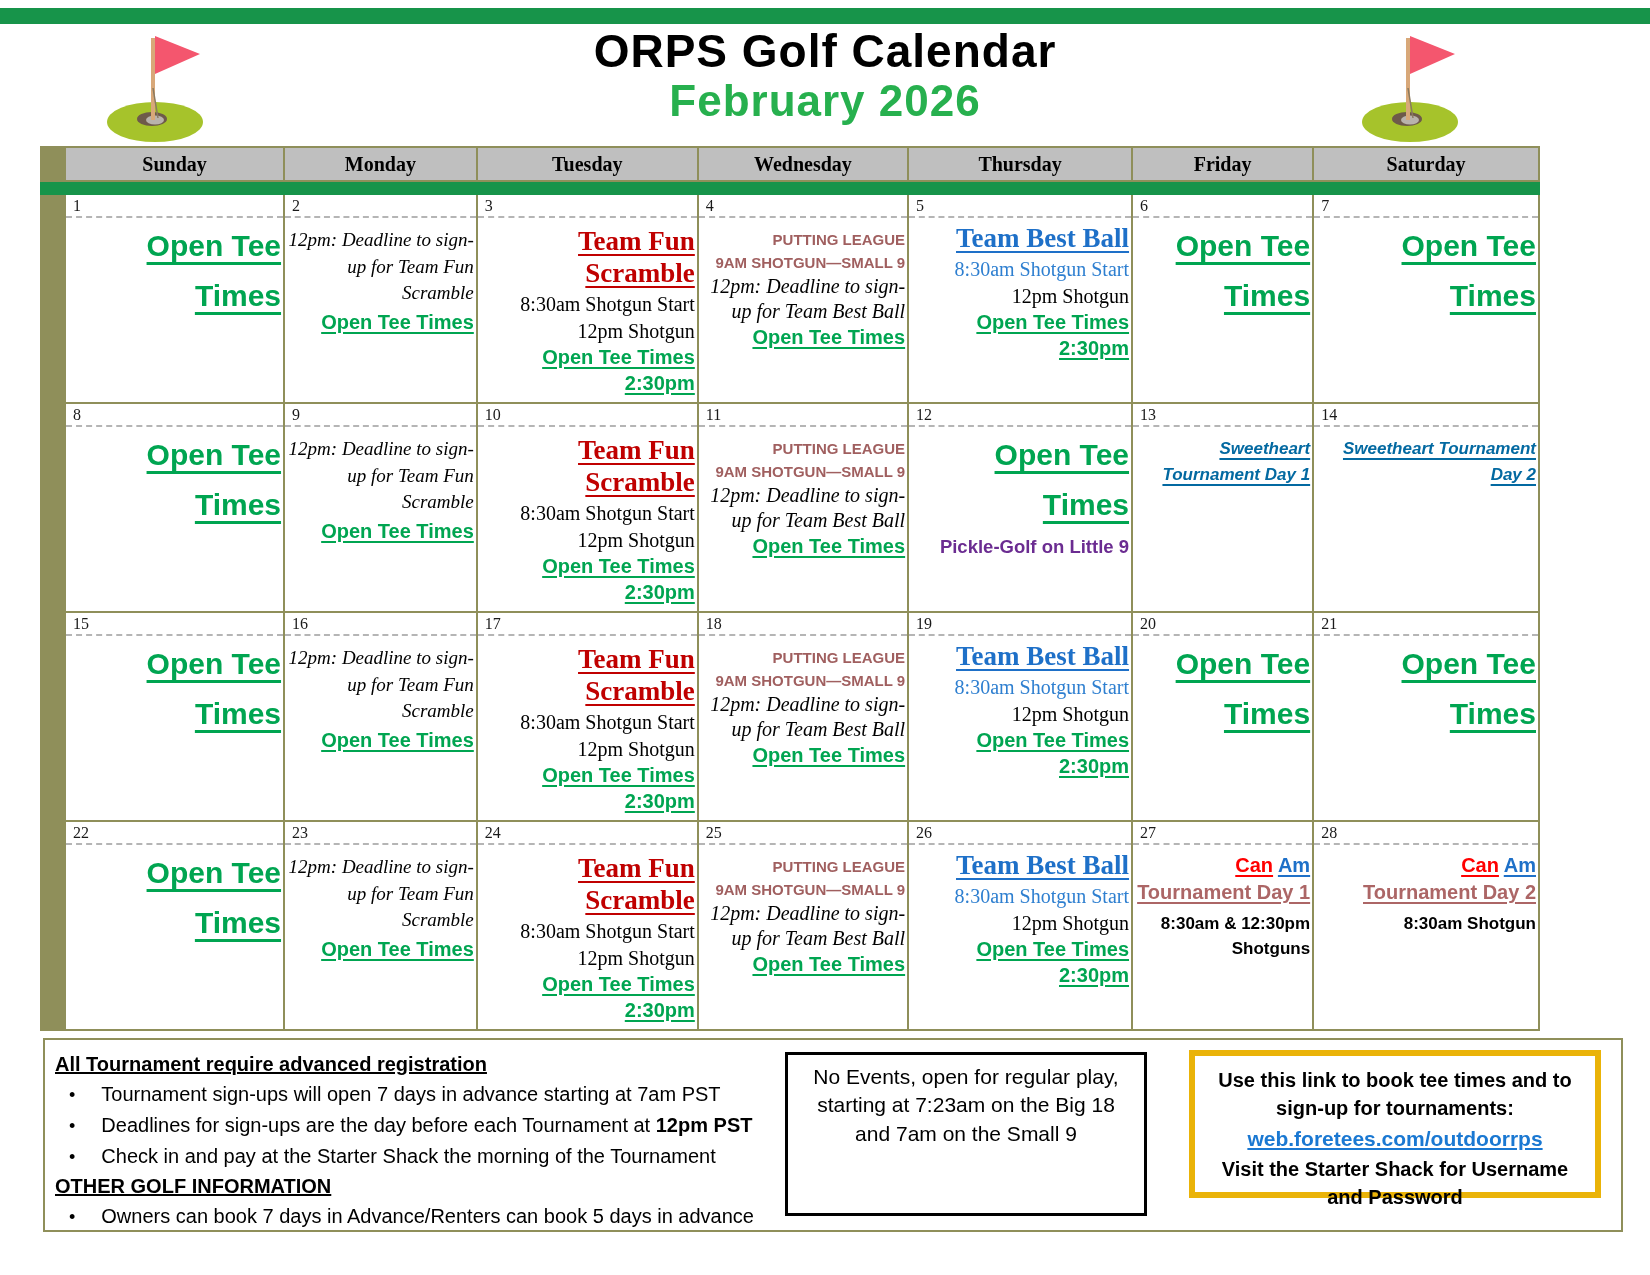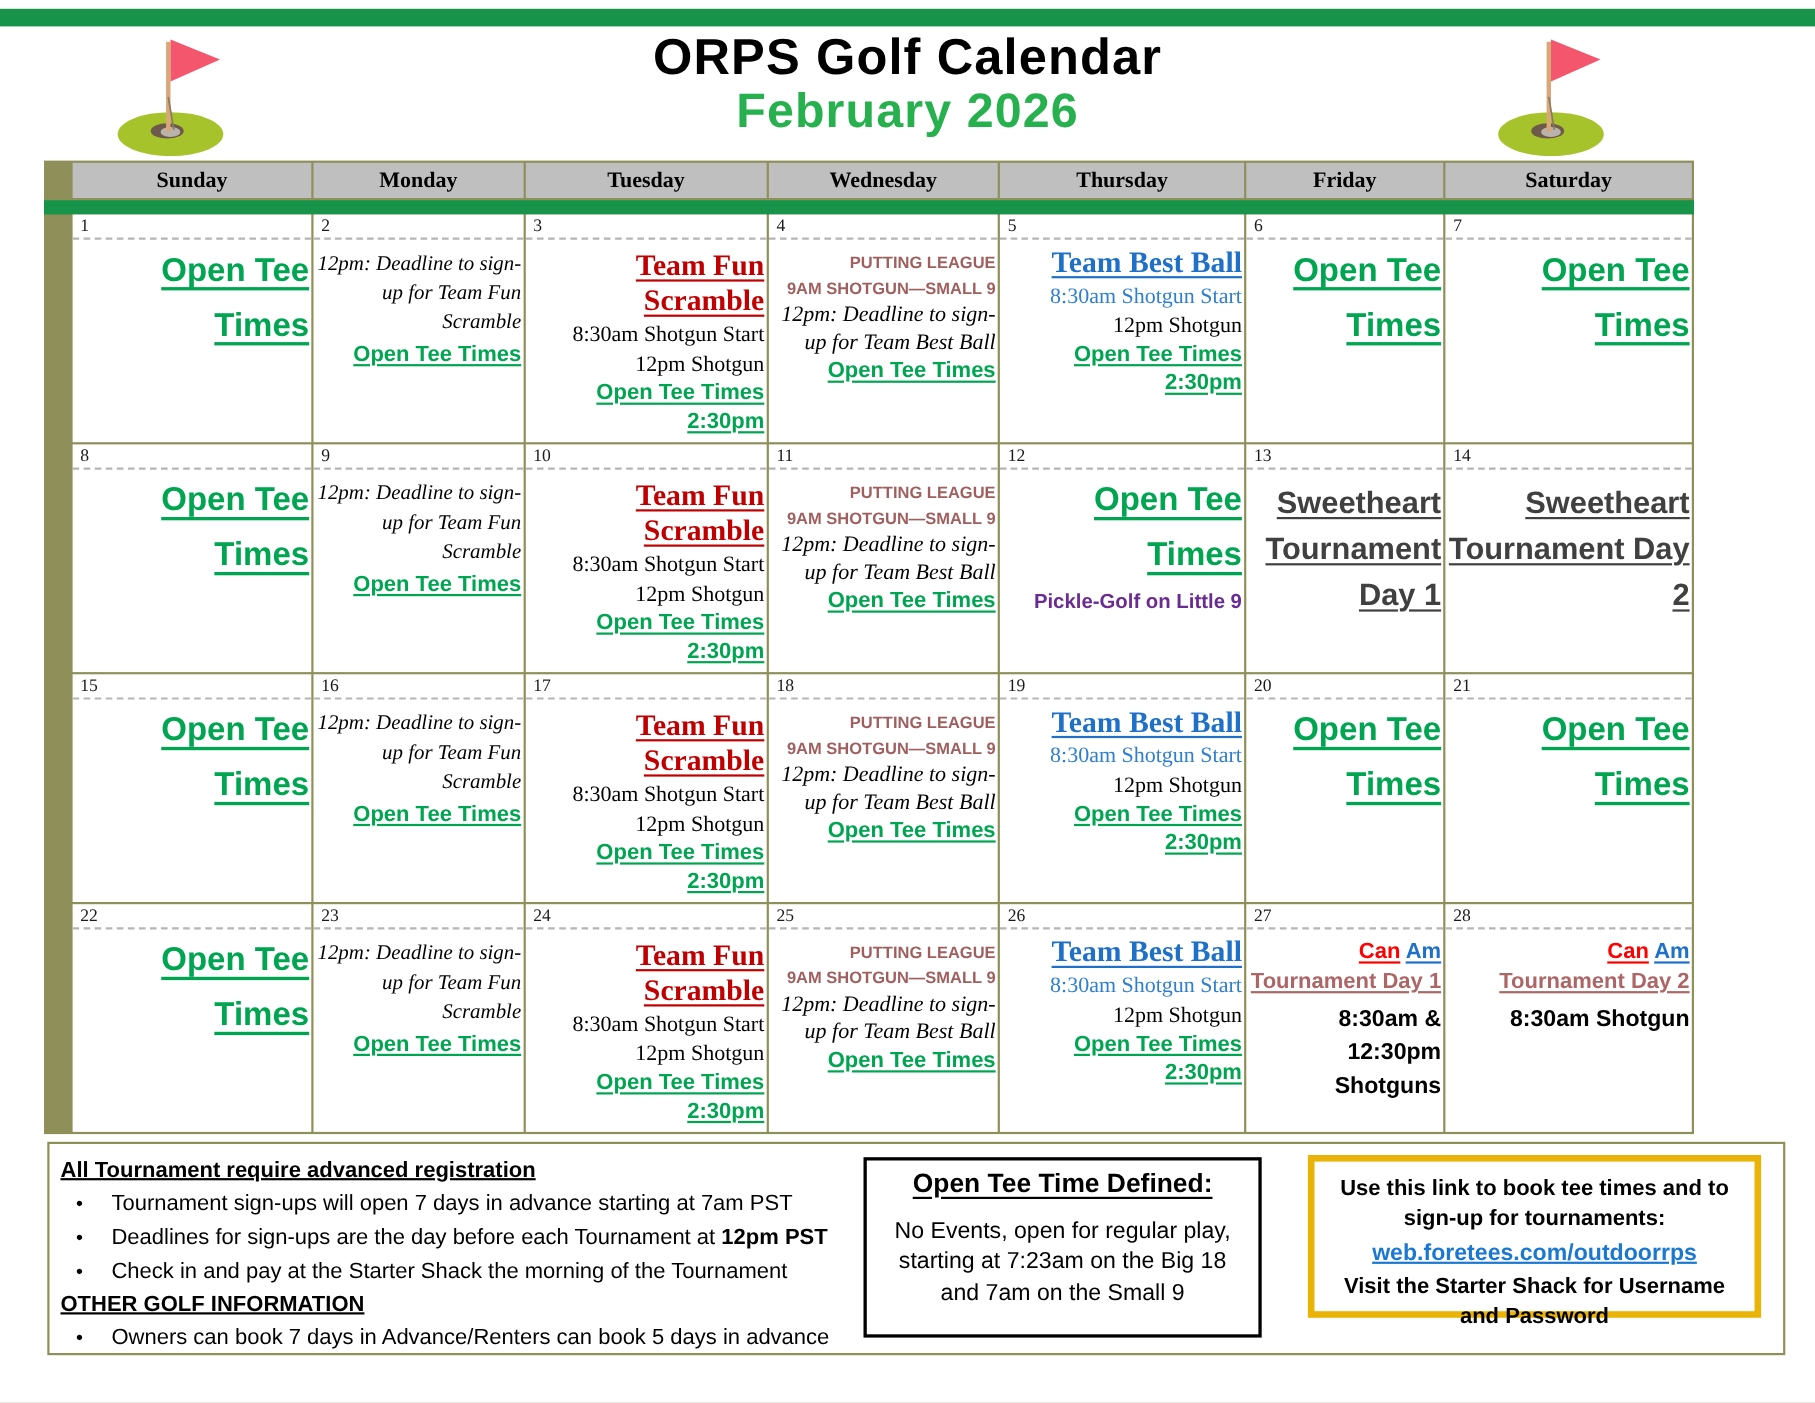--- a/index.html
+++ b/index.html
@@ -39,31 +39,31 @@
   .dls{font-style:italic;font-size:20px;color:#000;line-height:1.25;padding:0 2px;}
   .red{color:#c00000;font-weight:bold;font-size:27px;line-height:1.2;padding-top:4px;
        text-decoration:underline;text-decoration-thickness:2px;text-underline-offset:4px;}
   .blue{color:#1e70c8;font-weight:bold;font-size:27px;line-height:1.15;padding-top:2px;
        text-decoration:underline;text-decoration-thickness:2px;text-underline-offset:4px;}
   .bluesub{color:#2e7fd0;font-size:20px;line-height:1.25;padding-top:3px;}
   .plain{color:#000;font-size:20px;line-height:1.25;padding-top:2px;}
   .pl{font-family:"Liberation Sans",sans-serif;color:#a05f5f;font-weight:bold;font-size:15px;
       line-height:1.5;padding-top:8px;}
   .pl + .pl{padding-top:0;}
-  .rose{font-family:"Liberation Sans",sans-serif;color:#404040;font-weight:bold;font-size:28px;
-        line-height:1.5;padding-top:6px;text-decoration:underline;text-decoration-thickness:2px;text-underline-offset:4px;}
+  .rose{font-family:"Liberation Sans",sans-serif;color:#0369a1;font-weight:bold;font-size:17px;
+        line-height:1.5;padding-top:6px;text-decoration:underline;text-decoration-thickness:2px;text-underline-offset:4px;font-style:italic;}
   .canline{font-family:"Liberation Sans",sans-serif;font-weight:bold;font-size:20px;line-height:1.35;padding-top:4px;}
   .seg.can{color:#ff0000;text-decoration:underline;text-decoration-thickness:2px;text-underline-offset:3px;}
   .seg.sp{color:#000;}
   .seg.am{color:#1e70c8;text-decoration:underline;text-decoration-thickness:2px;text-underline-offset:3px;}
   .roseul{font-family:"Liberation Sans",sans-serif;color:#ac6666;font-weight:bold;font-size:20px;
         line-height:1.35;text-decoration:underline;text-decoration-thickness:2px;text-underline-offset:3px;}
   .purple{font-family:"Liberation Sans",sans-serif;color:#6b2c91;font-weight:bold;font-size:18.5px;
         line-height:1.3;padding-top:6px;}
-  .bb{font-family:"Liberation Sans",sans-serif;color:#000;font-weight:bold;font-size:21px;
+  .bb{font-family:"Liberation Sans",sans-serif;color:#000;font-weight:bold;font-size:17px;
         line-height:1.45;padding-top:6px;}
 
   
   .footer{position:absolute;left:43px;top:1038px;width:1580px;height:194px;border:2px solid #8f8f5a;
         box-sizing:border-box;display:flex;font-family:"Liberation Sans",sans-serif;}
   .info{width:700px;padding:10px 0 0 10px;font-size:20px;color:#000;}
   .info-h{font-weight:bold;text-decoration:underline;font-size:20px;line-height:1.45;}
   .info ul{margin:0;padding:0 0 0 14px;list-style:none;}
   .info li{line-height:1.55;}
   .info li::before{content:"\2022";font-size:18px;margin-right:26px;}
@@ -345,21 +345,20 @@
           <li><span>Tournament sign-ups will open 7 days in advance starting at 7am PST</span></li>
           <li><span>Deadlines for sign-ups are the day before each Tournament at </span><b>12pm PST</b></li>
           <li><span>Check in and pay at the Starter Shack the morning of the Tournament</span></li>
         </ul>
       <div class="info-h">OTHER GOLF INFORMATION</div>
       <ul id="bullets2">
           <li><span>Owners can book 7 days in Advance/Renters can book 5 days in advance</span></li>
         </ul>
     </div>
     <div class="defined-box">
-      <div class="defined-title">Open Tee Time Defined:</div>
       <div class="defined-body">No Events, open for regular play, starting at 7:23am on the Big 18 and 7am on the Small 9</div>
     </div>
     <div class="link-box">
       <div>Use this link to book tee times and to sign-up for tournaments:</div>
       <a class="link">web.foretees.com/outdoorrps</a>
       <div>Visit the Starter Shack for Username and Password</div>
     </div>
   </div>
 </div>
 

